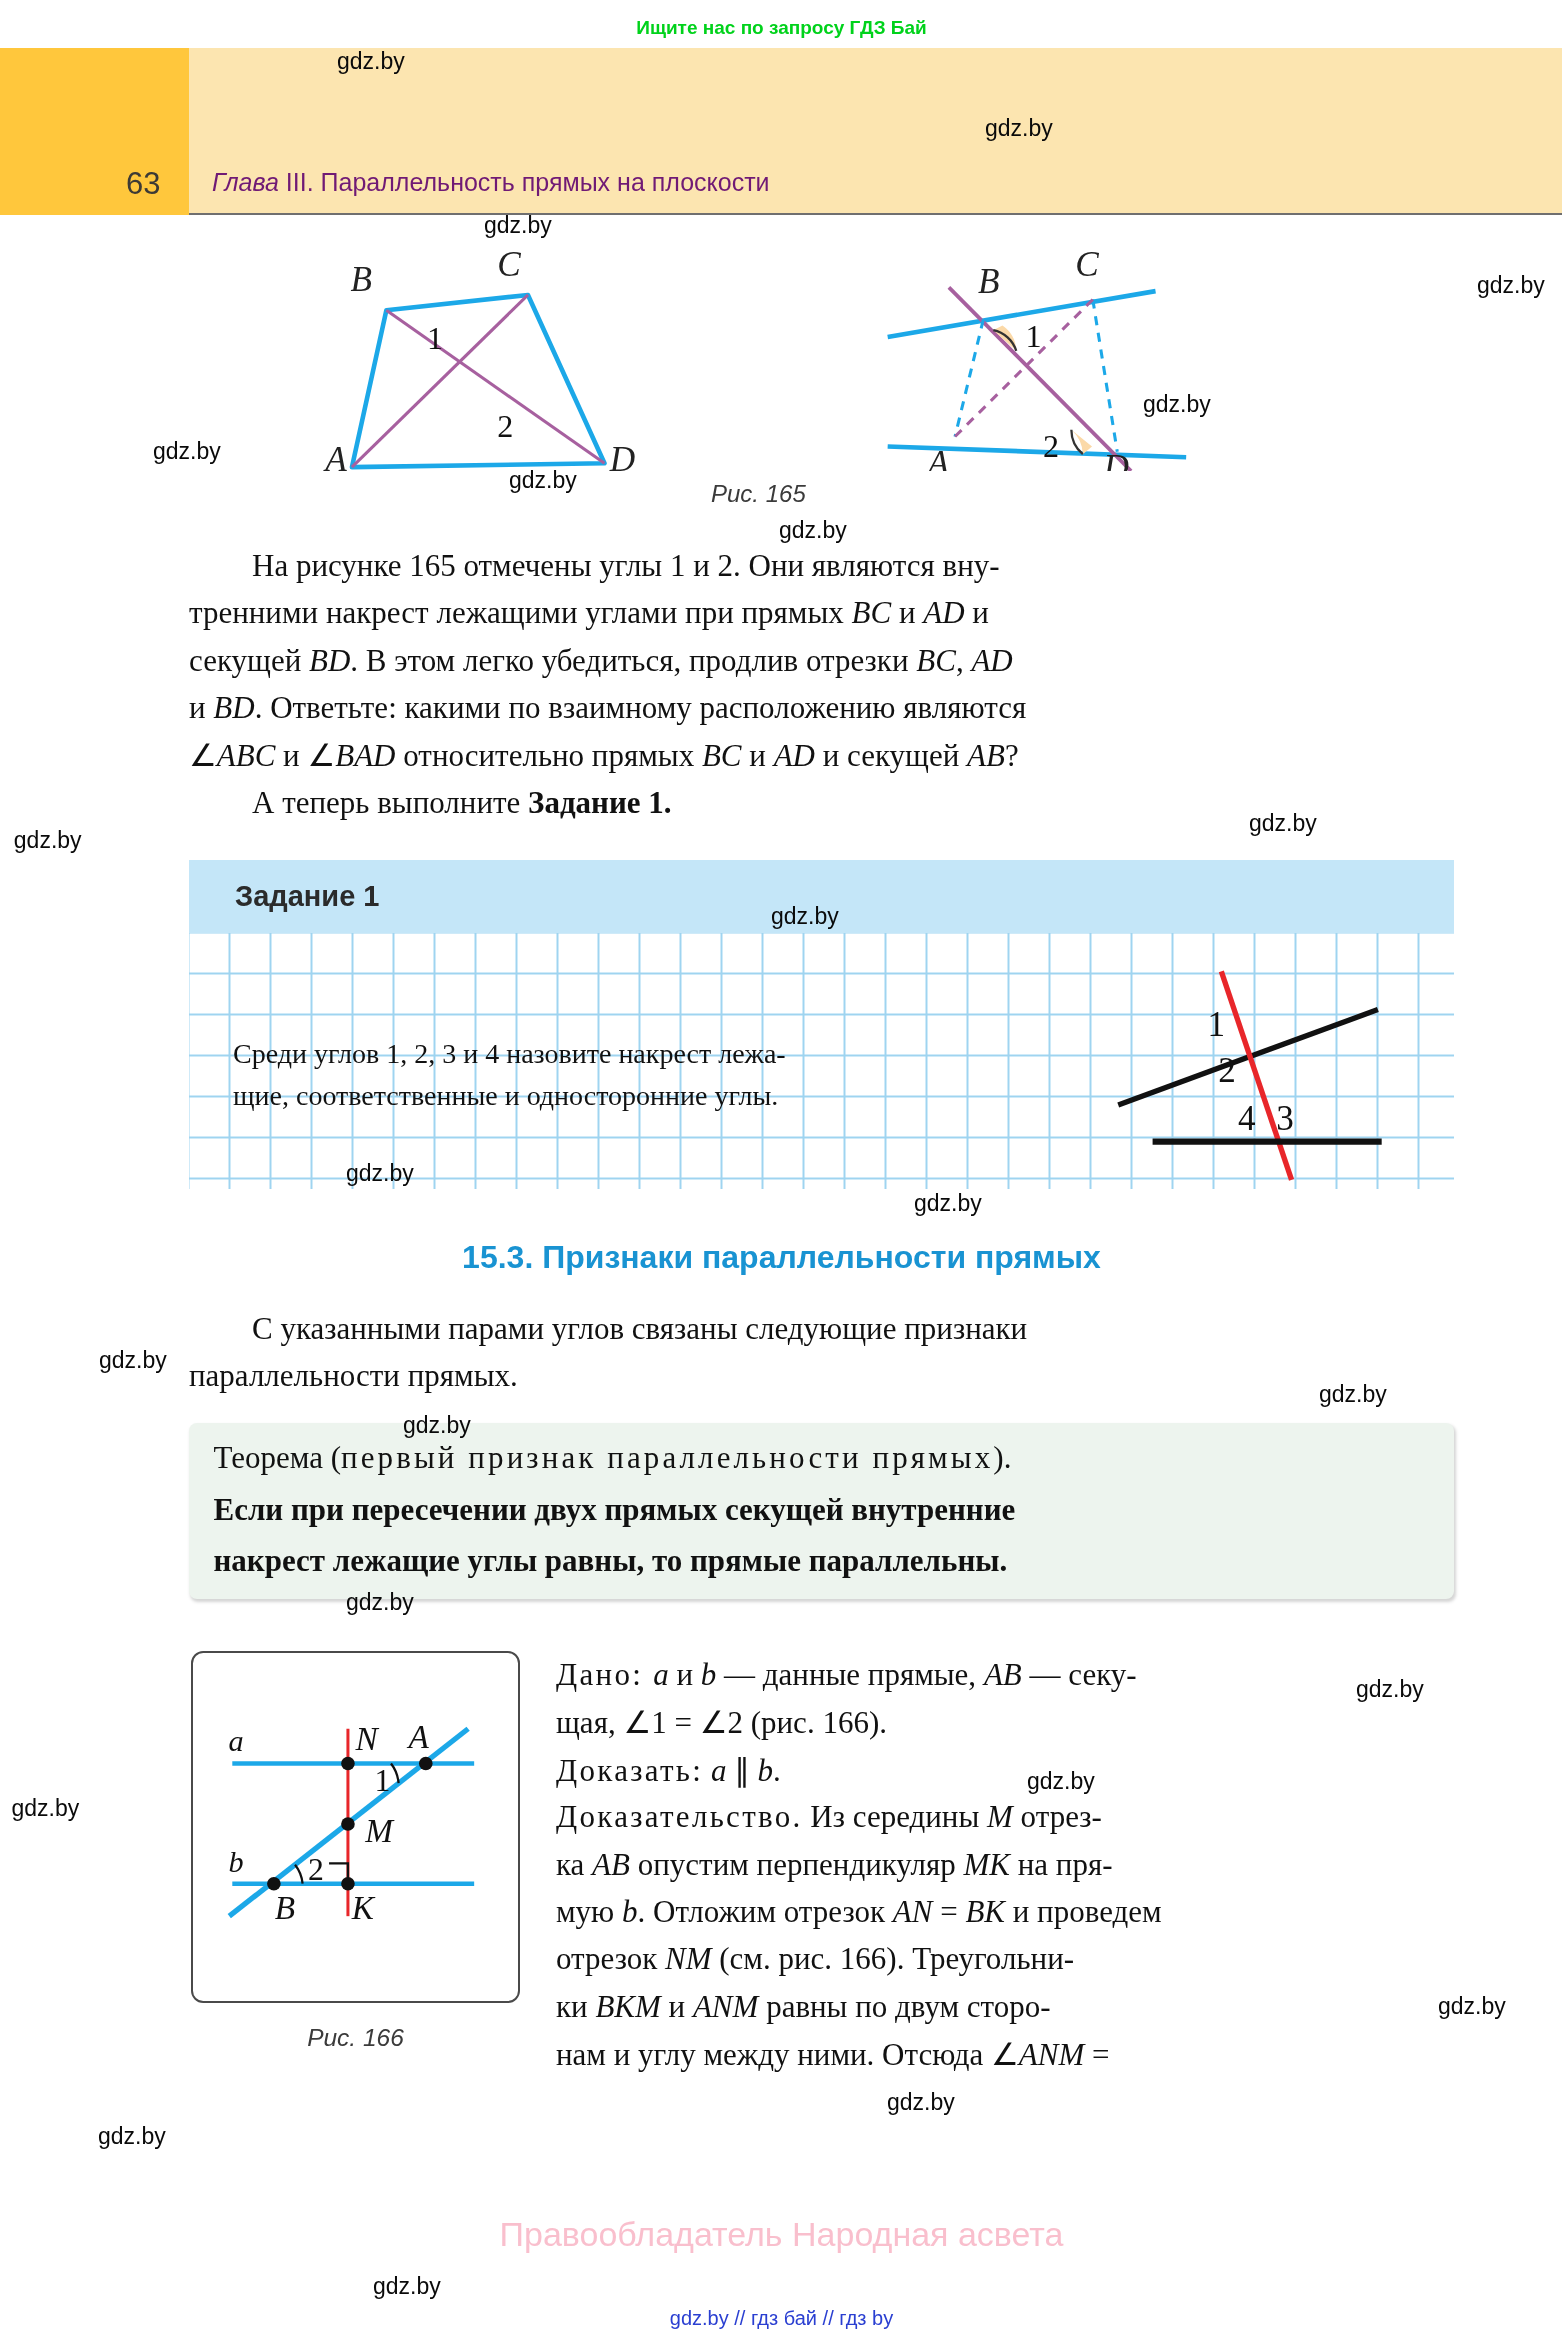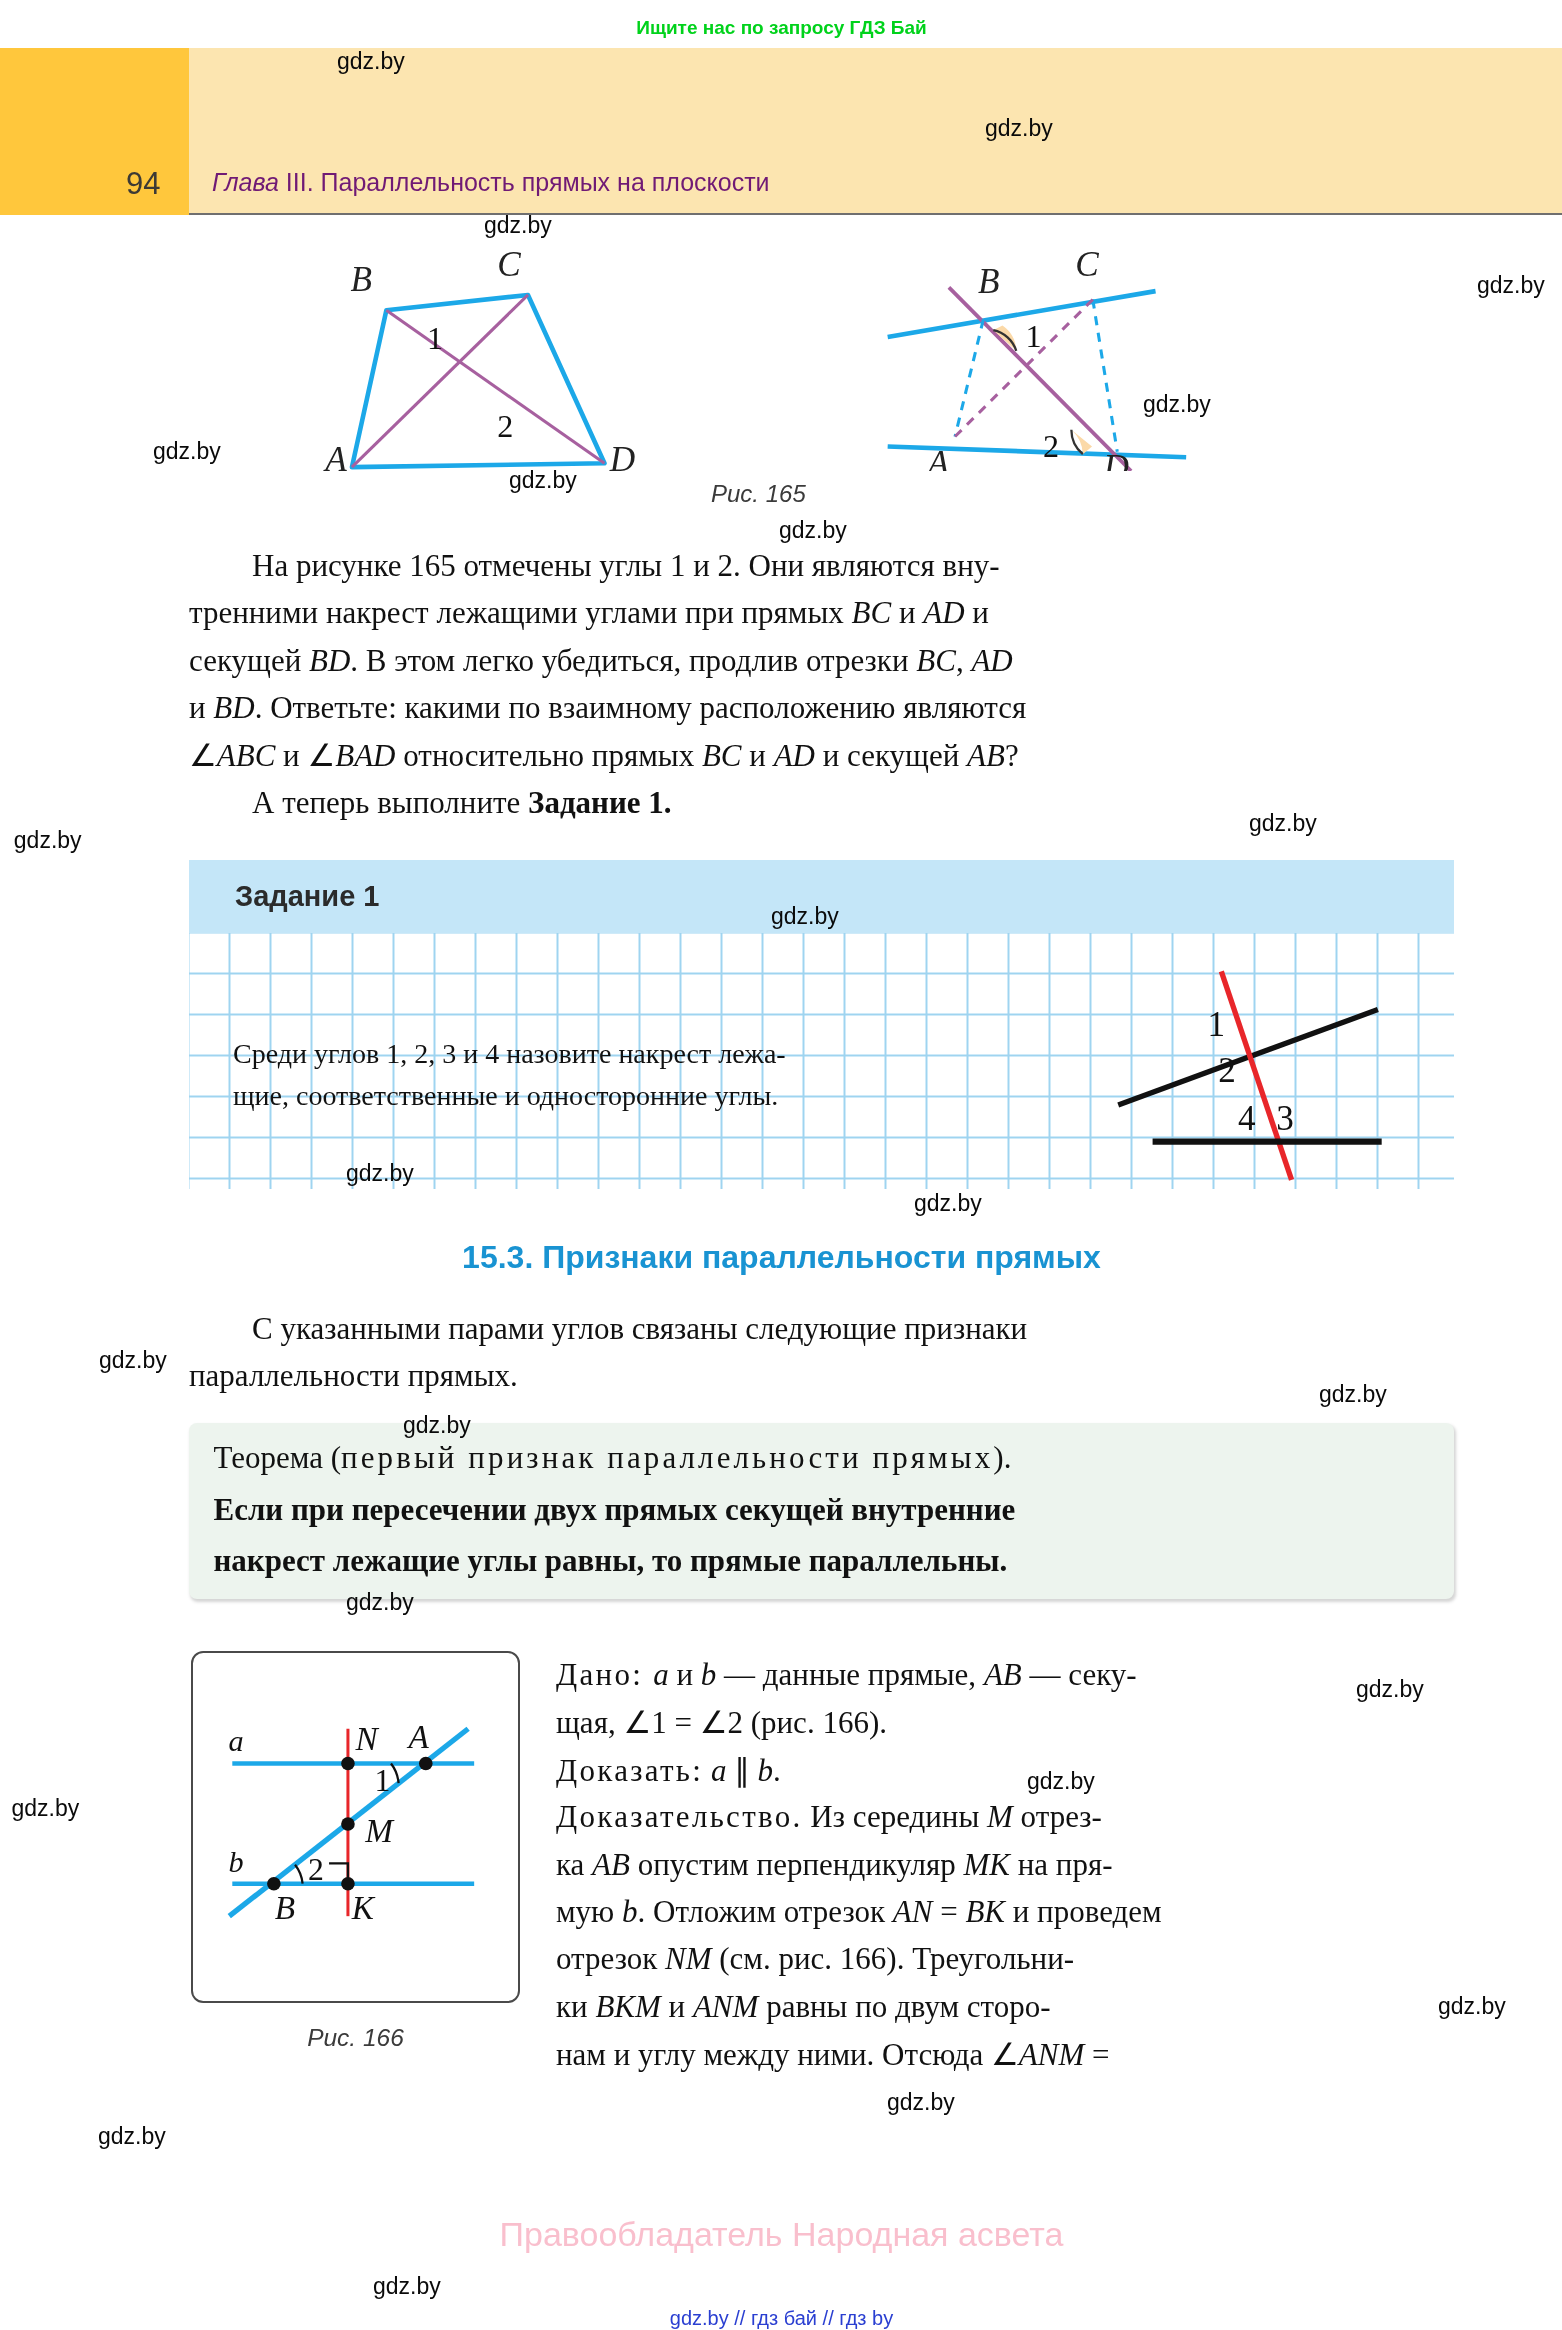--- a/index.html
+++ b/index.html
@@ -173,21 +173,21 @@
 </style>
 </head>
 <body>
 
 <div class="page">
 
   <div class="promo">Ищите нас по запросу ГДЗ Бай</div>
 
   <div class="hdr-band"></div>
   <div class="hdr-yellow"></div>
-  <div class="hdr-pageno">94</div>
+  <div class="hdr-pageno">63</div>
   <div class="hdr-title"><i>Глава</i><span> III. Параллельность прямых на плоскости</span></div>
 
   <svg class="fig165" viewBox="0 0 1270 290">
 
     <g>
       <polygon points="60,285 105,80 290,60 390,280" fill="none" stroke="#1ca8e8" stroke-width="6" stroke-linejoin="round"></polygon>
       <line x1="105" y1="80" x2="390" y2="280" stroke="#a7609f" stroke-width="4"></line>
       <line x1="60" y1="285" x2="290" y2="60" stroke="#a7609f" stroke-width="4"></line>
       <text x="58" y="55" font-family="Liberation Serif, serif" font-style="italic" font-size="46" fill="#222">B</text>
       <text x="250" y="35" font-family="Liberation Serif, serif" font-style="italic" font-size="46" fill="#222">C</text>

